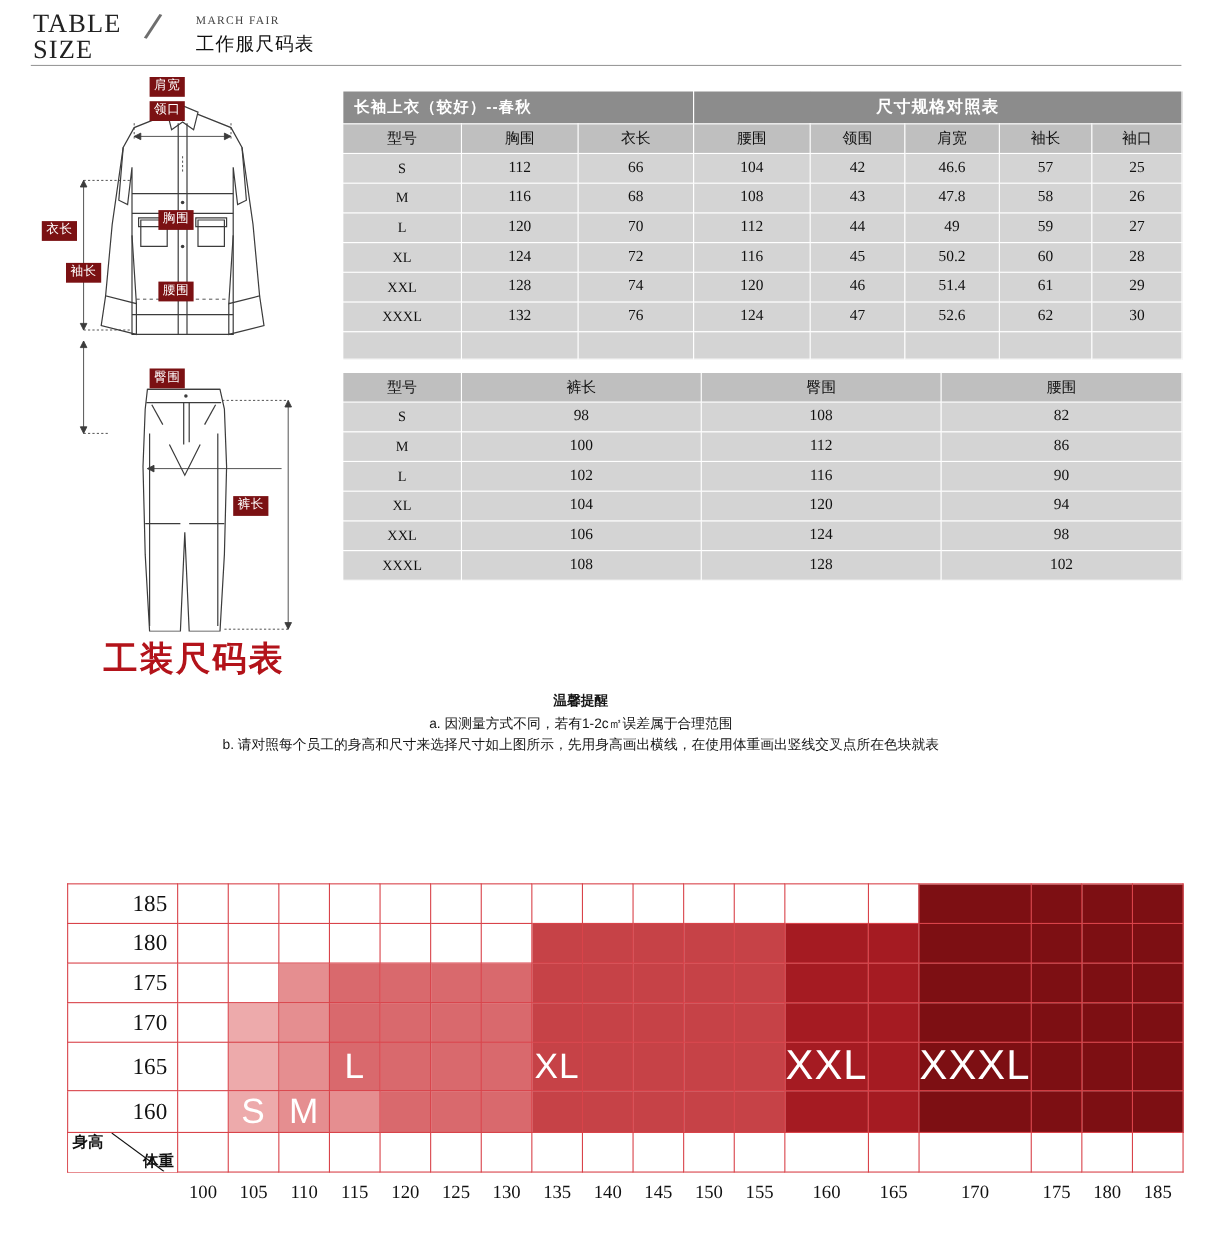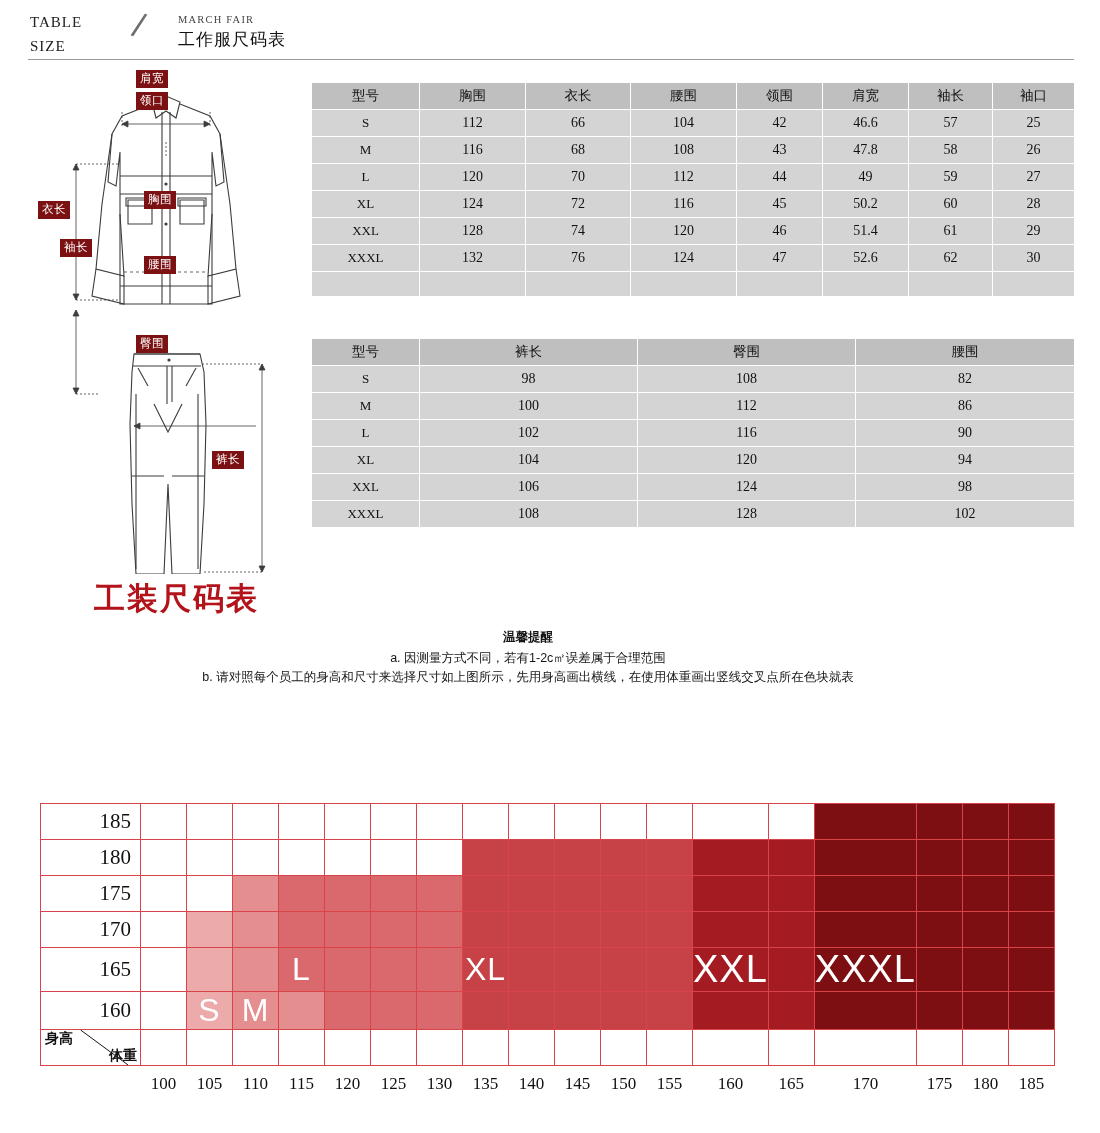--- a/index.html
+++ b/index.html
@@ -14,21 +14,21 @@
   }
 
   
   #header {
     position:absolute; left:28px; top:8px; width:1046px; height:52px;
     border-bottom:1px solid #9a9a9a;
   }
   #header .hdr-left {
     position:absolute; left:2px; top:2px; width:90px;
     font-family:"Liberation Serif", serif;
-    font-size:15px; line-height:24px; letter-spacing:1px; color:#222;
+    font-size:24px; line-height:24px; letter-spacing:1px; color:#222;
   }
   #header .slash {
     position:absolute; left:106px; top:-2px;
     font-size:34px; color:#6e6e6e; font-weight:300;
     transform:rotate(18deg);
   }
   #header .hdr-right { position:absolute; left:150px; top:6px; }
   #header .hdr-en {
     font-family:"Liberation Serif", serif;
     font-size:10.5px; letter-spacing:1.2px; color:#444;
@@ -92,21 +92,21 @@
   }
   #notes {
     position:absolute; left:78px; top:628px; width:900px;
     font-size:12.5px; line-height:19px; color:#161616;text-align:center;
   }
   #notes .nt-title { font-weight:bold; margin-bottom:2px; }
   #notes .row { white-space:nowrap; }
   #notes .indent { padding-left:16px; }
 
   
-  #matrix { position:absolute; left:40px; top:803px; }
+  #matrix { position:absolute; left:61px; top:803px; }
   table.matrix { border-collapse:collapse; table-layout:fixed; }
   table.matrix td {
     width:46px; height:36px;
     border:1px solid #d9434a;
     padding:0;
     text-align:center;
     vertical-align:middle;
   }
   table.matrix td.rowlabel {
     width:100px; border:1px solid #d9434a;
@@ -258,20 +258,24 @@
       <col style="width:108px">
         <col style="width:106px">
         <col style="width:105px">
         <col style="width:106px">
       <col style="width:86px">
         <col style="width:86px">
         <col style="width:84px">
         <col style="width:82px">
     </colgroup>
     <tbody>
+        <tr class="band">
+      <td class="left" colspan="3">长袖上衣（较好）--春秋</td>
+      <td colspan="5">尺寸规格对照表</td>
+    </tr>
     <tr class="head">
       <td>型号</td>
       <td>胸围</td>
       <td>衣长</td>
       <td>腰围</td>
       <td>领围</td>
       <td>肩宽</td>
       <td>袖长</td>
       <td>袖口</td>
     </tr>

